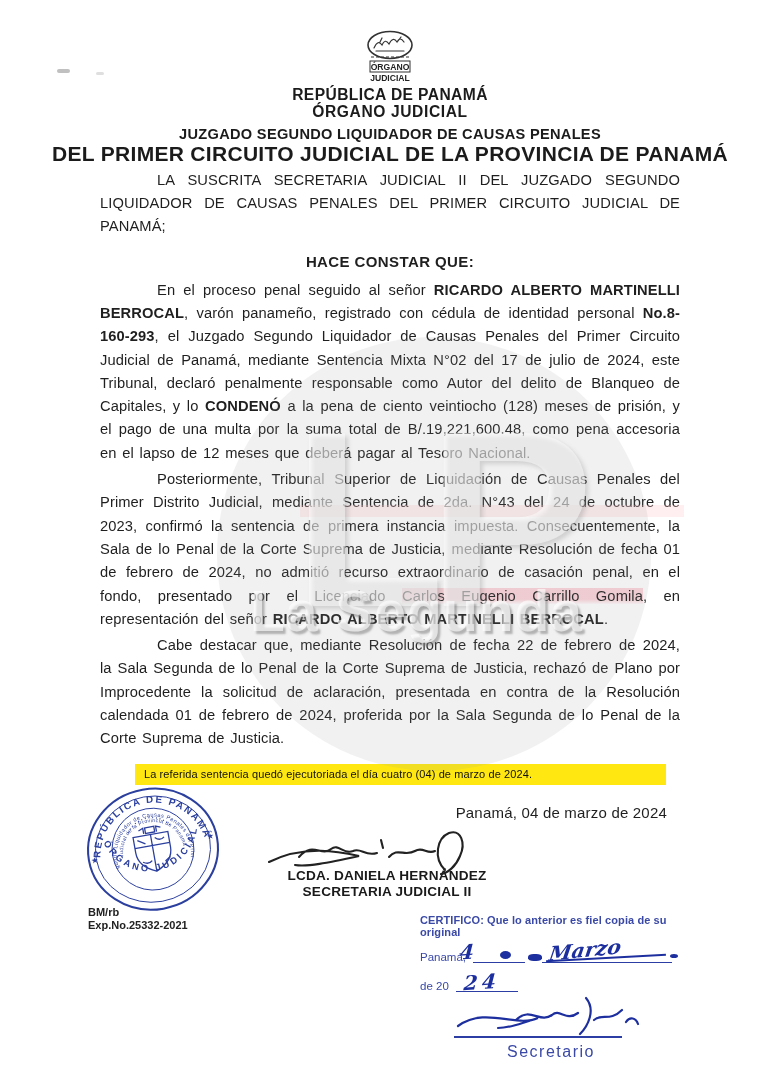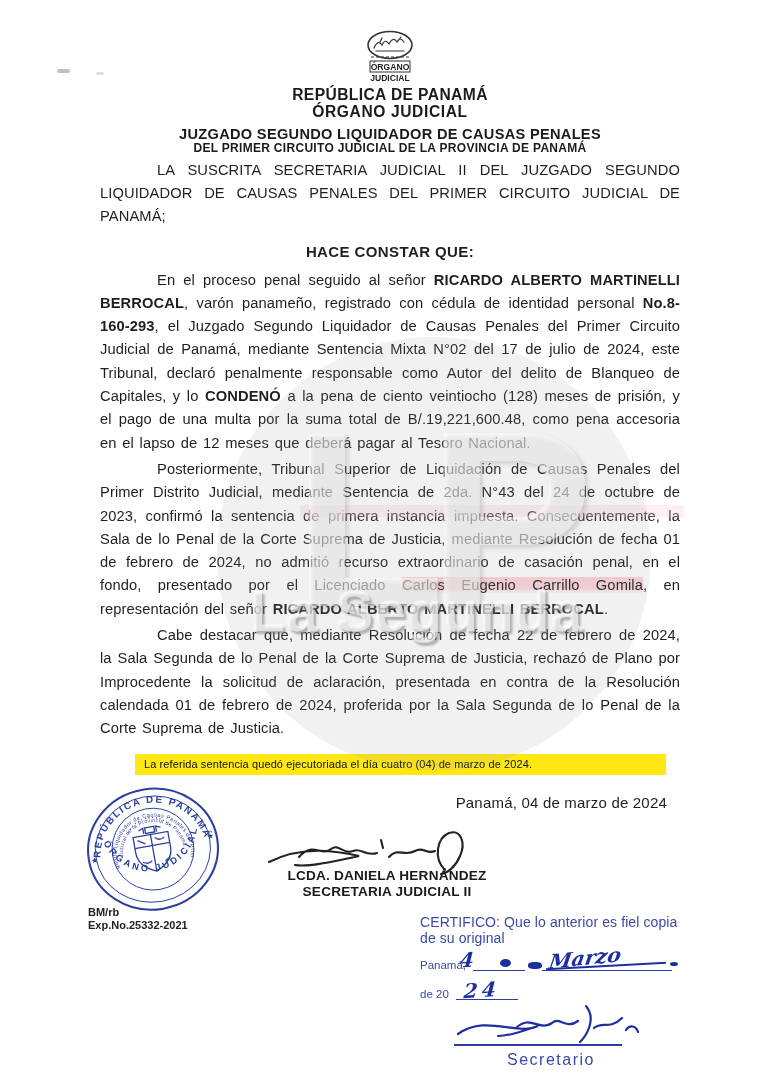--- a/index.html
+++ b/index.html
@@ -7,21 +7,21 @@
     position:relative;width:780px;height:1088px;margin:0 auto;
     background:#ffffff;overflow:hidden;
     font-family:"Liberation Sans",sans-serif;color:#1f1f1f;
   }
   
   .header{padding-top:30px;text-align:center;line-height:1.12;}
   .seal-icon{display:block;margin:0 auto 2px;}
   .t1{font-size:15.6px;font-weight:bold;letter-spacing:.4px;color:#1b1b1b;}
   .t2{font-size:15.6px;font-weight:bold;letter-spacing:.6px;color:#1b1b1b;}
   .t3{font-size:14.6px;font-weight:bold;letter-spacing:.3px;margin-top:5px;color:#1b1b1b;}
-  .t4{font-size:12px;font-weight:bold;letter-spacing:.3px;color:#1b1b1b;}
+  .t4{font-size:21px;font-weight:bold;letter-spacing:.3px;color:#1b1b1b;}
   
   .content{position:relative;margin:0 97px;width:586px;z-index:2;}
   p.doc{
     font-size:14.7px;line-height:23.3px;text-align:justify;
     margin:3px;text-indent:57px;word-spacing:1.5px;letter-spacing:.1px;
   }
   p.doc .b{font-weight:bold;}
   .hl-pink{background:linear-gradient(rgba(249,178,190,.55) 70%,rgba(249,178,190,.08));}
   .intro{margin-top:16px;}
   .attest{font-size:15px;font-weight:bold;text-align:center;margin:14px 0 9px;letter-spacing:.4px;}
@@ -36,21 +36,21 @@
   .pink-streak{position:absolute;left:300px;top:505px;width:384px;height:12px;
     background:rgba(255,198,206,.28);z-index:3;pointer-events:none;}
   
   .court-seal{position:absolute;left:74px;top:776px;z-index:2;}
   .ref-block{position:absolute;left:88px;top:906px;font-size:11px;font-weight:bold;line-height:13px;color:#222;z-index:2;}
   .sig-black{position:absolute;left:263px;top:826px;z-index:3;}
   .name-block{position:absolute;left:258px;top:868px;width:258px;text-align:center;
     font-weight:bold;font-size:13.6px;line-height:16px;color:#1a1a1a;z-index:2;letter-spacing:.2px;}
   
   .stamp{position:absolute;left:420px;top:914px;width:262px;color:#3a49a6;z-index:2;}
-  .stamp .certify{font-size:14px;font-weight:normal;letter-spacing:.1px;color:#3a49a6;}
+  .stamp .certify{font-size:11px;font-weight:bold;letter-spacing:.1px;color:#3a49a6;}
   .stamp-row{position:relative;margin-top:11px;font-size:11.5px;height:18px;}
   .fill-line{display:inline-block;border-bottom:1.6px solid #2c3da4;height:13px;vertical-align:bottom;}
   .hand{font-family:"DejaVu Serif",serif;font-style:italic;font-weight:bold;color:#1d2f9e;
     position:absolute;transform:skewX(-8deg) rotate(-4deg);}
   .hand-day{font-size:20px;left:40px;top:-9px;}
   .hand-month{font-size:20px;left:130px;top:-11px;transform:skewX(-14deg) rotate(-6deg);}
   .hand-year{font-size:20px;left:44px;top:-8px;letter-spacing:4px;}
   .ink-blot{position:absolute;background:#1d2f9e;border-radius:50%;}
   .strike{position:absolute;height:2px;background:#1d2f9e;}
   .stamp-sig{position:relative;height:44px;margin-top:2px;}

